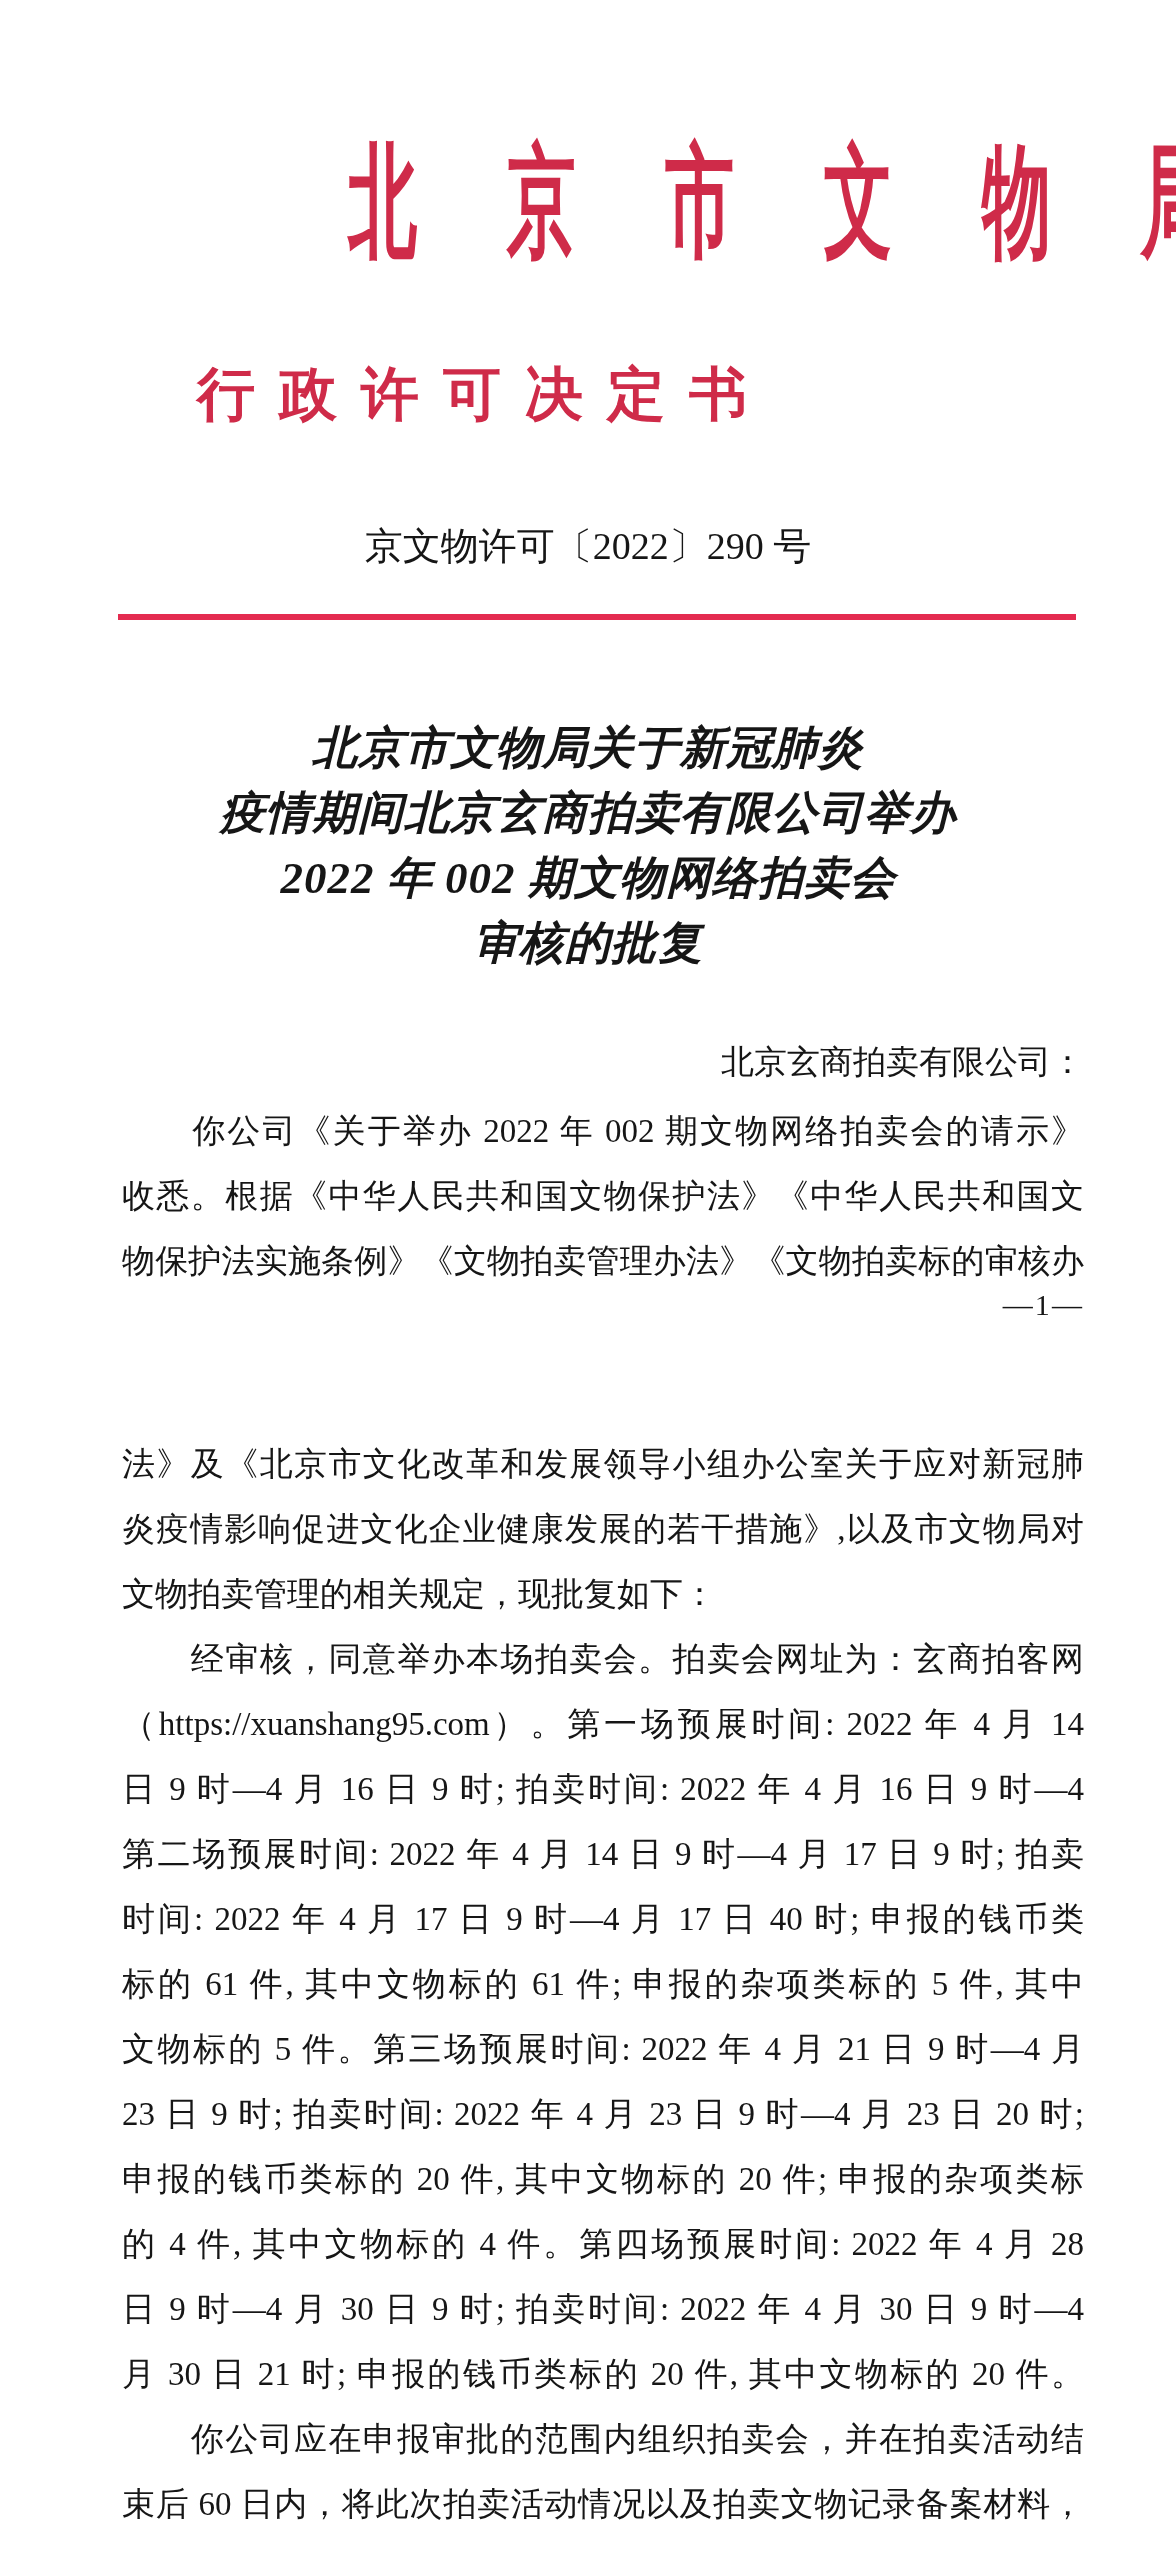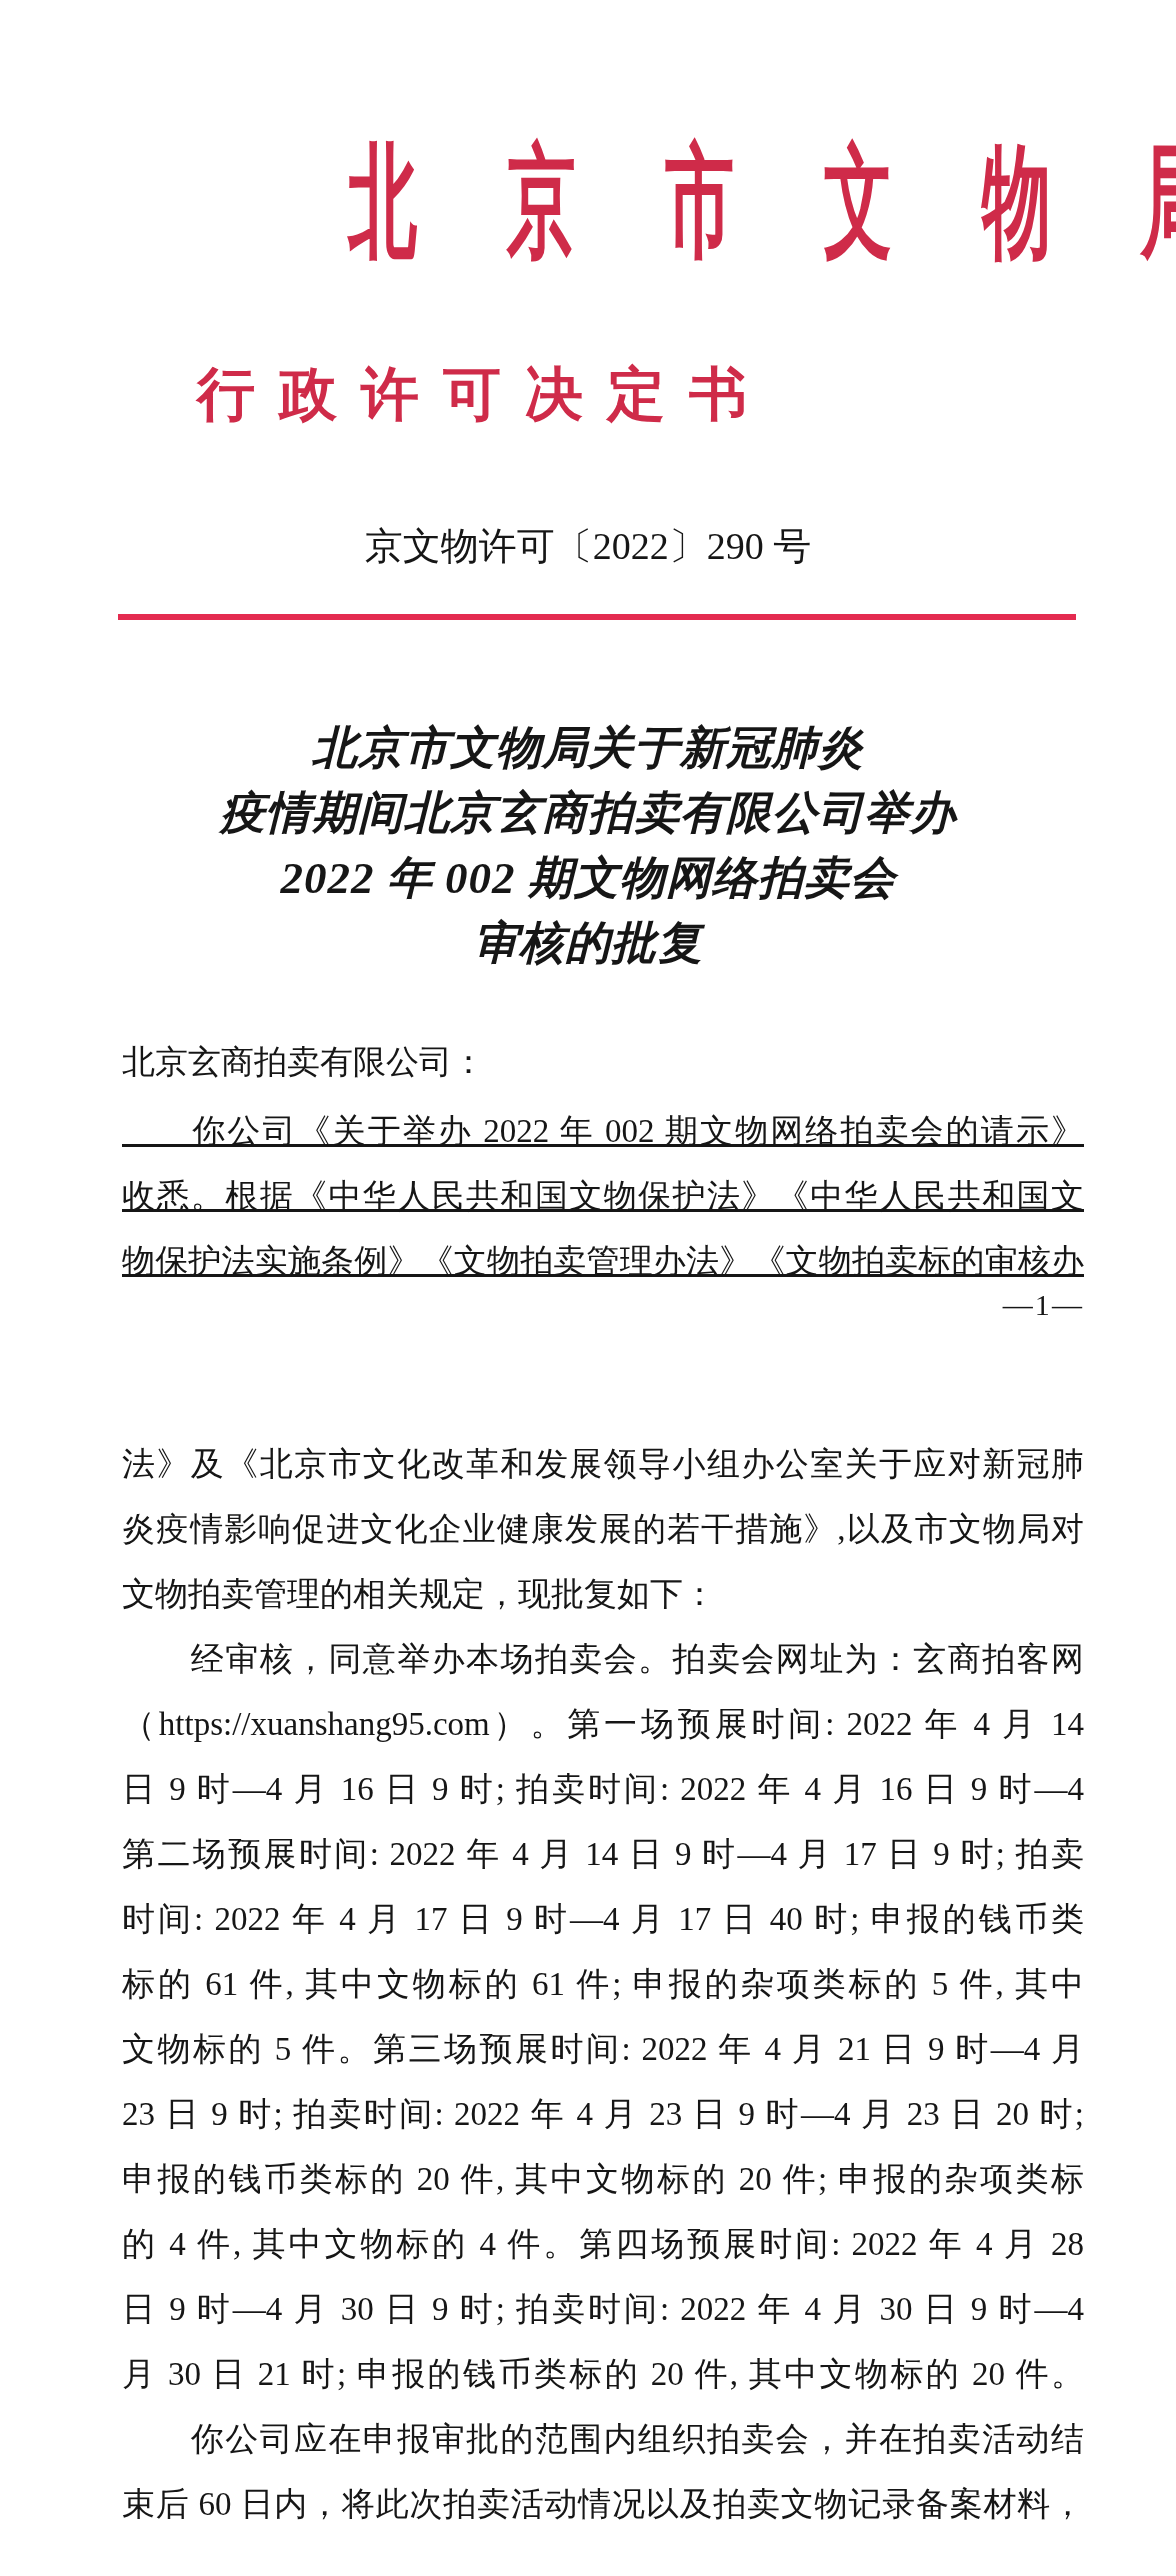--- a/index.html
+++ b/index.html
@@ -43,20 +43,21 @@
     text-align:center;
     font-size:45px;line-height:65px;font-weight:bold;
     letter-spacing:1px;
     font-style:italic;
   }
   
   .salut{
     top:1030px;left:122px;width:962px;
     font-size:33px;line-height:65px;
     white-space:nowrap;
+    text-align:right;
   }
   .linesblock{left:122px;width:962px;font-size:33px;}
   .bline{
     height:65px;line-height:65px;
     text-align:left;
     white-space:nowrap;
   }
   .bline.just{
     white-space:normal;
     text-align:justify;
@@ -83,21 +84,21 @@
 
   <div class="abs doctitle">
     <div>北京市文物局关于新冠肺炎</div>
     <div>疫情期间北京玄商拍卖有限公司举办</div>
     <div>2022 年 002 期文物网络拍卖会</div>
     <div>审核的批复</div>
   </div>
 
   <div class="abs salut">北京玄商拍卖有限公司：</div>
 
-  <div class="abs linesblock" style="top:1099px;text-decoration:underline;">
+  <div class="abs linesblock" style="top:1099px;">
       <div class="bline just">　　你公司《关于举办 2022 年 002 期文物网络拍卖会的请示》</div>
       <div class="bline just">收悉。根据《中华人民共和国文物保护法》《中华人民共和国文</div>
       <div class="bline just">物保护法实施条例》《文物拍卖管理办法》《文物拍卖标的审核办</div>
     </div>
 
   <div class="abs pagenum" style="top:1287px;left:122px;width:962px;text-align:right;">—1—</div>
 
   <div class="abs linesblock" style="top:1432px;">
       <div class="bline just">法》及《北京市文化改革和发展领导小组办公室关于应对新冠肺</div>
       <div class="bline just">炎疫情影响促进文化企业健康发展的若干措施》,以及市文物局对</div>

